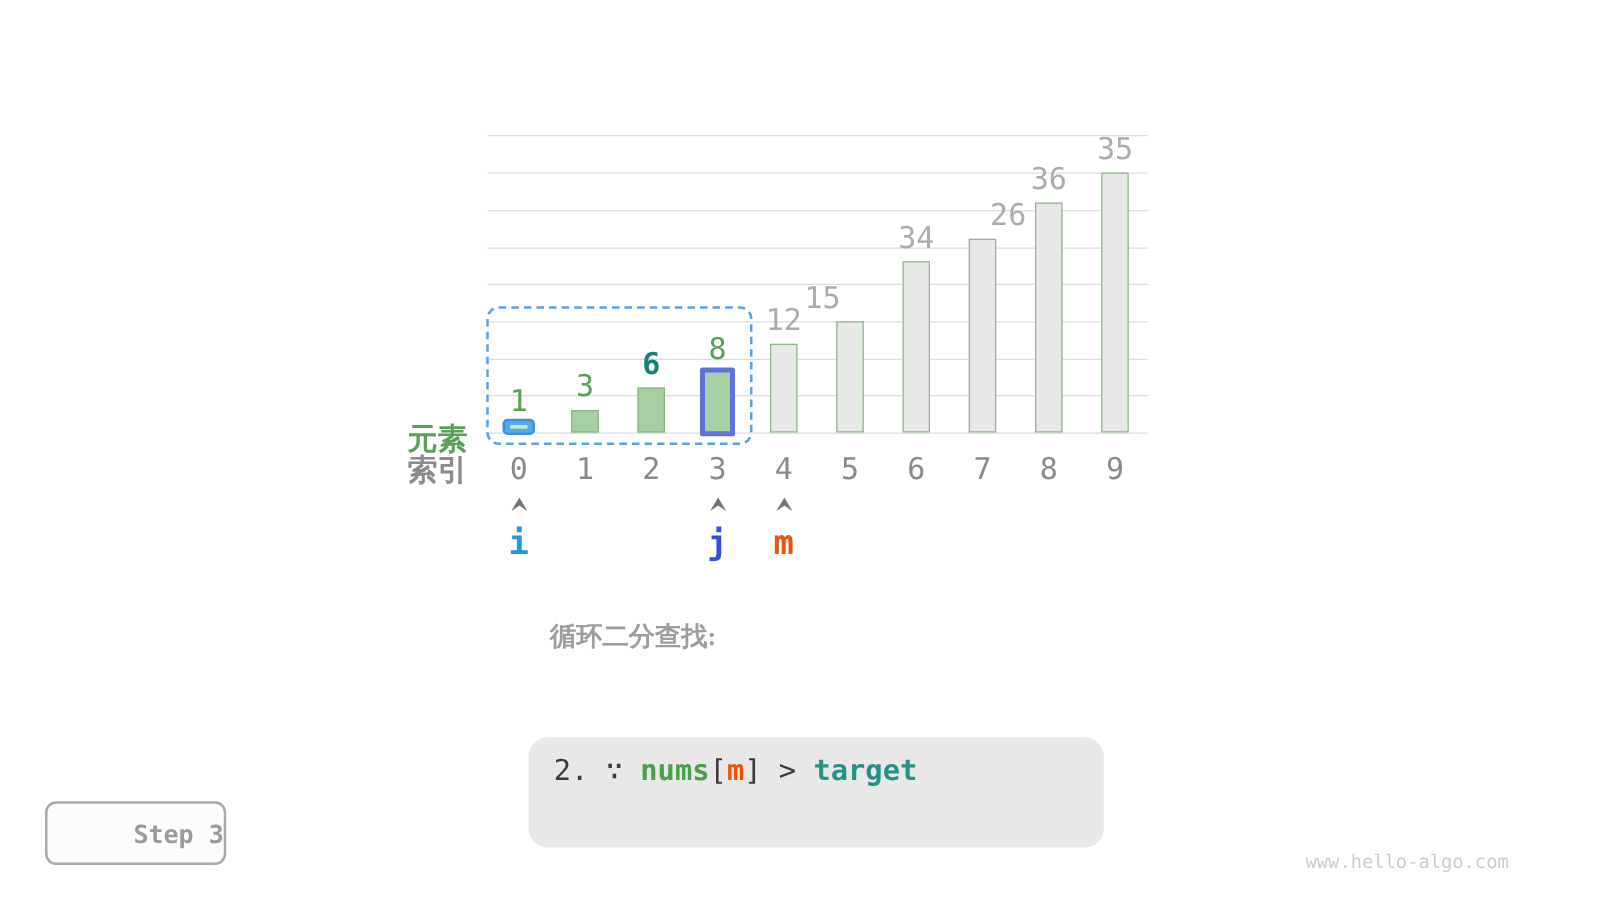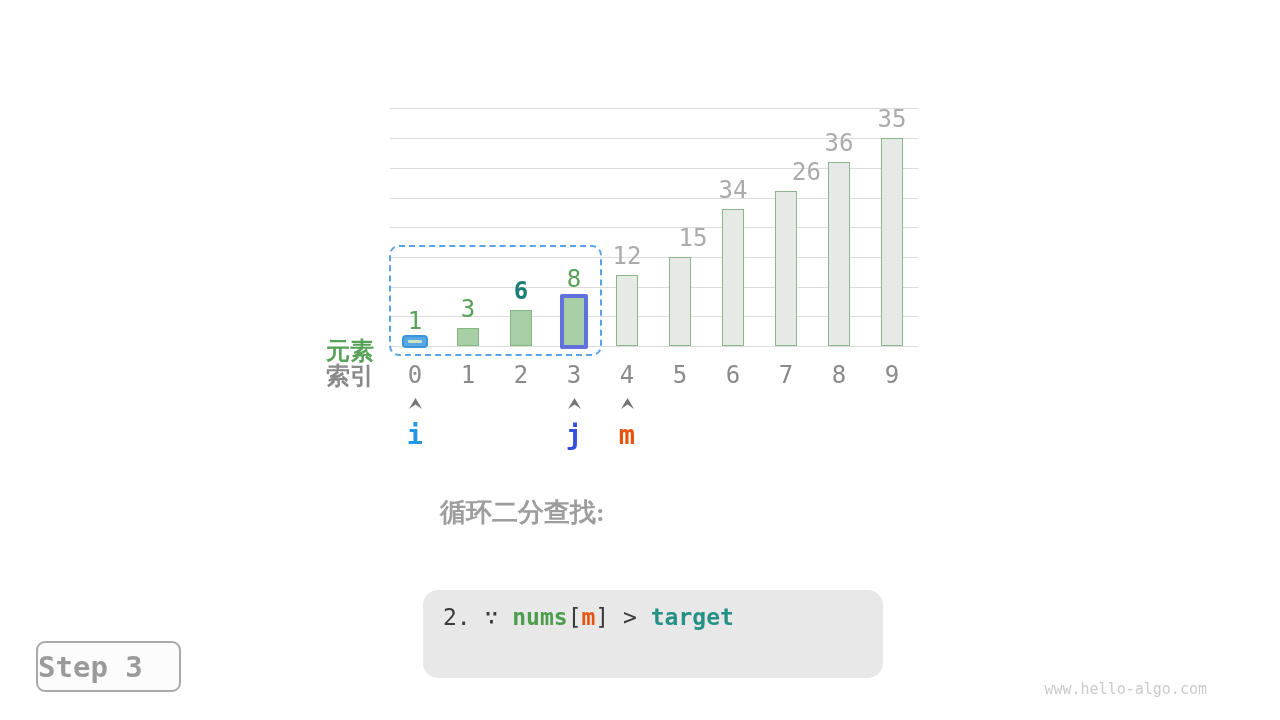--- a/index.html
+++ b/index.html
@@ -23,33 +23,33 @@
   .idx-label{position:absolute;width:70px;text-align:center;font-family:"DejaVu Sans Mono","Liberation Mono",monospace;font-size:24px;line-height:26px;color:var(--index_gray);}
   .axis-label{position:absolute;font-size:24px;font-weight:700;line-height:26px;text-align:right;width:70px;}
   .axis-el{color:var(--green_text);margin-top:32px;}
   .axis-idx{color:var(--index_gray);}
   .range-box{position:absolute;border:2px dashed var(--dashed_blue);border-radius:10px;background:transparent;}
   .caret{position:absolute;width:13px;height:11px;background:var(--caret_gray);
     clip-path:polygon(50% 0%,100% 100%,50% 58%,0% 100%);}
   .pointer-letter{position:absolute;width:60px;text-align:center;font-family:"DejaVu Sans Mono","Liberation Mono",monospace;font-size:27px;line-height:28px;font-weight:700;}
   .pc-blue{color:var(--blue_i);} .pc-indigo{color:var(--indigo_j);} .pc-orange{color:var(--orange_m);}
   
-  .caption-heading{position:absolute;font-size:26px;font-weight:700;color:var(--heading_gray);white-space:pre;font-family:Liberation Serif, serif;}
+  .caption-heading{position:absolute;font-size:21px;font-weight:700;color:var(--heading_gray);white-space:pre;font-family:Liberation Serif, serif;}
   .caption-line{position:absolute;font-size:23px;line-height:26px;color:var(--dark_text);white-space:pre;
     font-family:"DejaVu Sans Mono","DejaVu Sans",monospace;}
   .tk-dark{color:var(--dark_text);}
   .tk-blue{color:var(--blue_i);font-weight:700;}
   .tk-indigo{color:var(--indigo_j);font-weight:700;}
   .tk-orange{color:var(--orange_m);font-weight:700;}
   .tk-green{color:var(--code_green);font-weight:700;text-align:center;}
   .tk-teal{color:var(--teal_code);font-weight:700;}
   .note-box{position:absolute;background:var(--note_bg);border-radius:15px;}
   .step-box{position:absolute;box-sizing:border-box;border:2px solid var(--step_border);border-radius:9px;
-    background:var(--step_bg);display:flex;align-items:center;justify-content:flex-start;
-    font-family:"DejaVu Sans Mono","Liberation Mono",monospace;font-size:29px;font-weight:700;color:var(--step_text);}
+    background:var(--step_bg);display:flex;align-items:center;justify-content:flex-end;
+    font-family:"DejaVu Sans Mono","Liberation Mono",monospace;font-size:20px;font-weight:700;color:var(--step_text);}
   .watermark{position:absolute;font-family:"DejaVu Sans Mono","Liberation Mono",monospace;font-size:15px;color:var(--watermark_gray);text-align:right;}
 </style>
 </head>
 <body>
 
 <div id="canvas">
 
   <div id="grid-layer">
       <div class="gridline" style="left: 390px; width: 528px; top: 346px;"></div>
       <div class="gridline" style="left: 390px; width: 528px; top: 316px;"></div>
@@ -76,21 +76,21 @@
       <div class="bar green" style="width: 22px; left: 510px; height: 36px; top: 310px;"></div>
       <div class="val-label vl-teal" style="left: 486px; top: 279px;">6</div>
       <div class="idx-label" style="left: 486px; top: 362px;">2</div>
       <div class="bar j-highlight" style="width: 28px; left: 560px; height: 55px; top: 294px;"></div>
       <div class="val-label vl-green" style="left: 539px; top: 267px;">8</div>
       <div class="idx-label" style="left: 539px; top: 362px;">3</div>
       <div class="bar gray" style="width: 22px; left: 616px; height: 71px; top: 275px;"></div>
       <div class="val-label vl-gray" style="left: 592px; top: 244px;">12</div>
       <div class="idx-label" style="left: 592px; top: 362px;">4</div>
       <div class="bar gray" style="width: 22px; left: 669px; height: 89px; top: 257px;"></div>
-      <div class="val-label vl-gray" style="left: 658px; top: 226px;">15</div>
+      <div class="val-label vl-gray" style="left: 623px; top: 226px;">15</div>
       <div class="idx-label" style="left: 645px; top: 362px;">5</div>
       <div class="bar gray" style="width: 22px; left: 722px; height: 137px; top: 209px;"></div>
       <div class="val-label vl-gray" style="left: 698px; top: 178px;">34</div>
       <div class="idx-label" style="left: 698px; top: 362px;">6</div>
       <div class="bar gray" style="width: 22px; left: 775px; height: 155px; top: 191px;"></div>
       <div class="val-label vl-gray" style="left: 751px; top: 160px; text-align: right;">26</div>
       <div class="idx-label" style="left: 751px; top: 362px;">7</div>
       <div class="bar gray" style="width: 22px; left: 828px; height: 184px; top: 162px;"></div>
       <div class="val-label vl-gray" style="left: 804px; top: 131px;">36</div>
       <div class="idx-label" style="left: 804px; top: 362px;">8</div>

